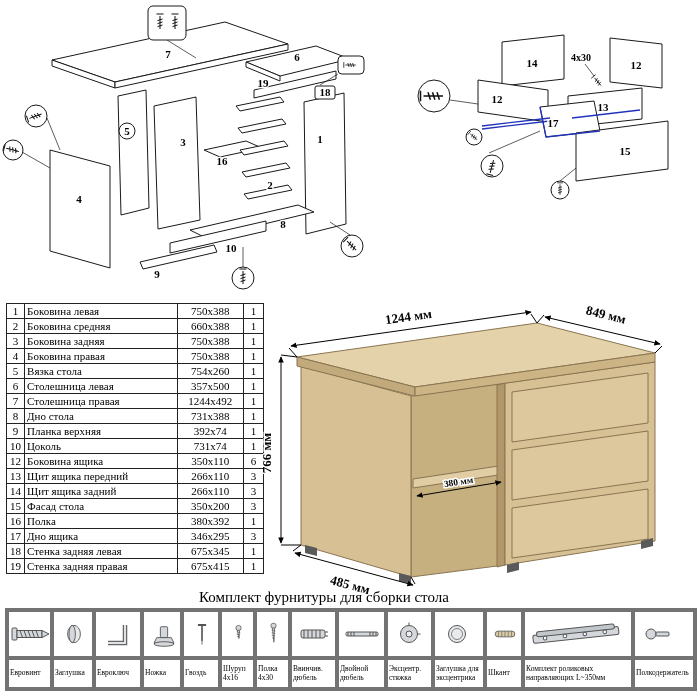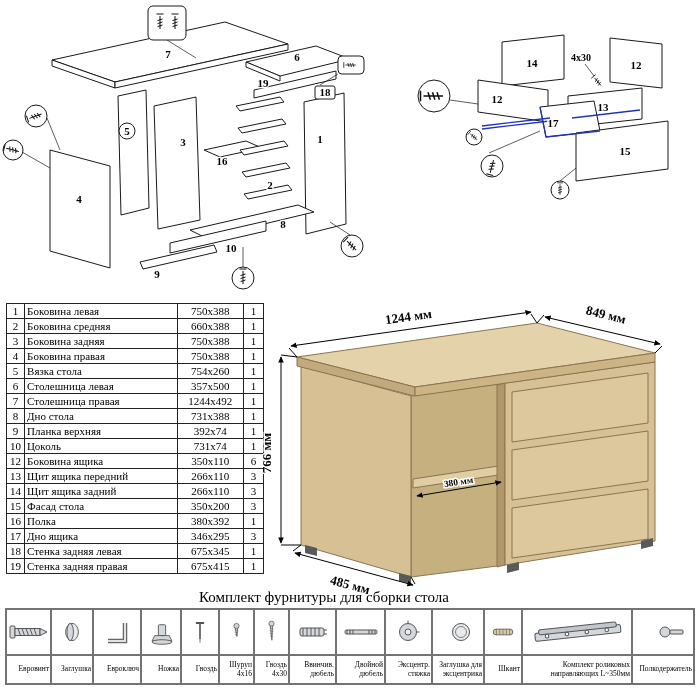--- a/index.html
+++ b/index.html
@@ -16,21 +16,21 @@
   .dim text.dim-small{font-size:9.5px;}
   
   #parts{position:absolute;left:6px;top:303px;border-collapse:collapse;table-layout:fixed;width:258px;}
   #parts td{border:1px solid #222;font-size:11px;height:14px;line-height:13px;
             padding:0 2px;white-space:nowrap;overflow:hidden;}
   #parts td.c{text-align:center;padding:0 1px;}
   
   #hw-title{position:absolute;left:0;top:589px;width:648px;text-align:center;
             font-size:15px;}
   #hw{position:absolute;left:5px;top:608px;border-collapse:collapse;table-layout:fixed;width:690px;}
-  #hw td{border:2px solid #737373;text-align:right;vertical-align:middle;overflow:hidden;padding:0;}
+  #hw td{border:4px solid #737373;text-align:left;vertical-align:middle;overflow:hidden;padding:0;}
   #hw tr.hw-icons td{height:44px;}
   #hw tr.hw-names td{height:25px;font-size:7.5px;line-height:8.5px;padding:1px;}
   #hw tr.hw-qty td{height:14px;font-size:11px;line-height:13px;}
   .hwicon{display:inline-block;vertical-align:middle;}
 </style>
 </head>
 <body>
 
 <div class="page">
 
@@ -433,21 +433,21 @@
               <use href="#i-pin"></use>
             </svg></td>
       </tr>
       <tr class="hw-names">
         <td>Евровинт</td>
         <td>Заглушка</td>
         <td>Евроключ</td>
         <td>Ножка</td>
         <td>Гвоздь</td>
         <td>Шуруп 4x16</td>
-        <td>Гвоздь 4x30</td>
+        <td>Полка 4x30</td>
         <td>Ввинчив. дюбель</td>
         <td>Двойной дюбель</td>
         <td>Эксцентр. стяжка</td>
         <td>Заглушка для эксцентрика</td>
         <td>Шкант</td>
         <td>Комплект роликовых направляющих L~350мм</td>
         <td>Полкодержатель</td>
       </tr>
     </tbody>
   </table>

